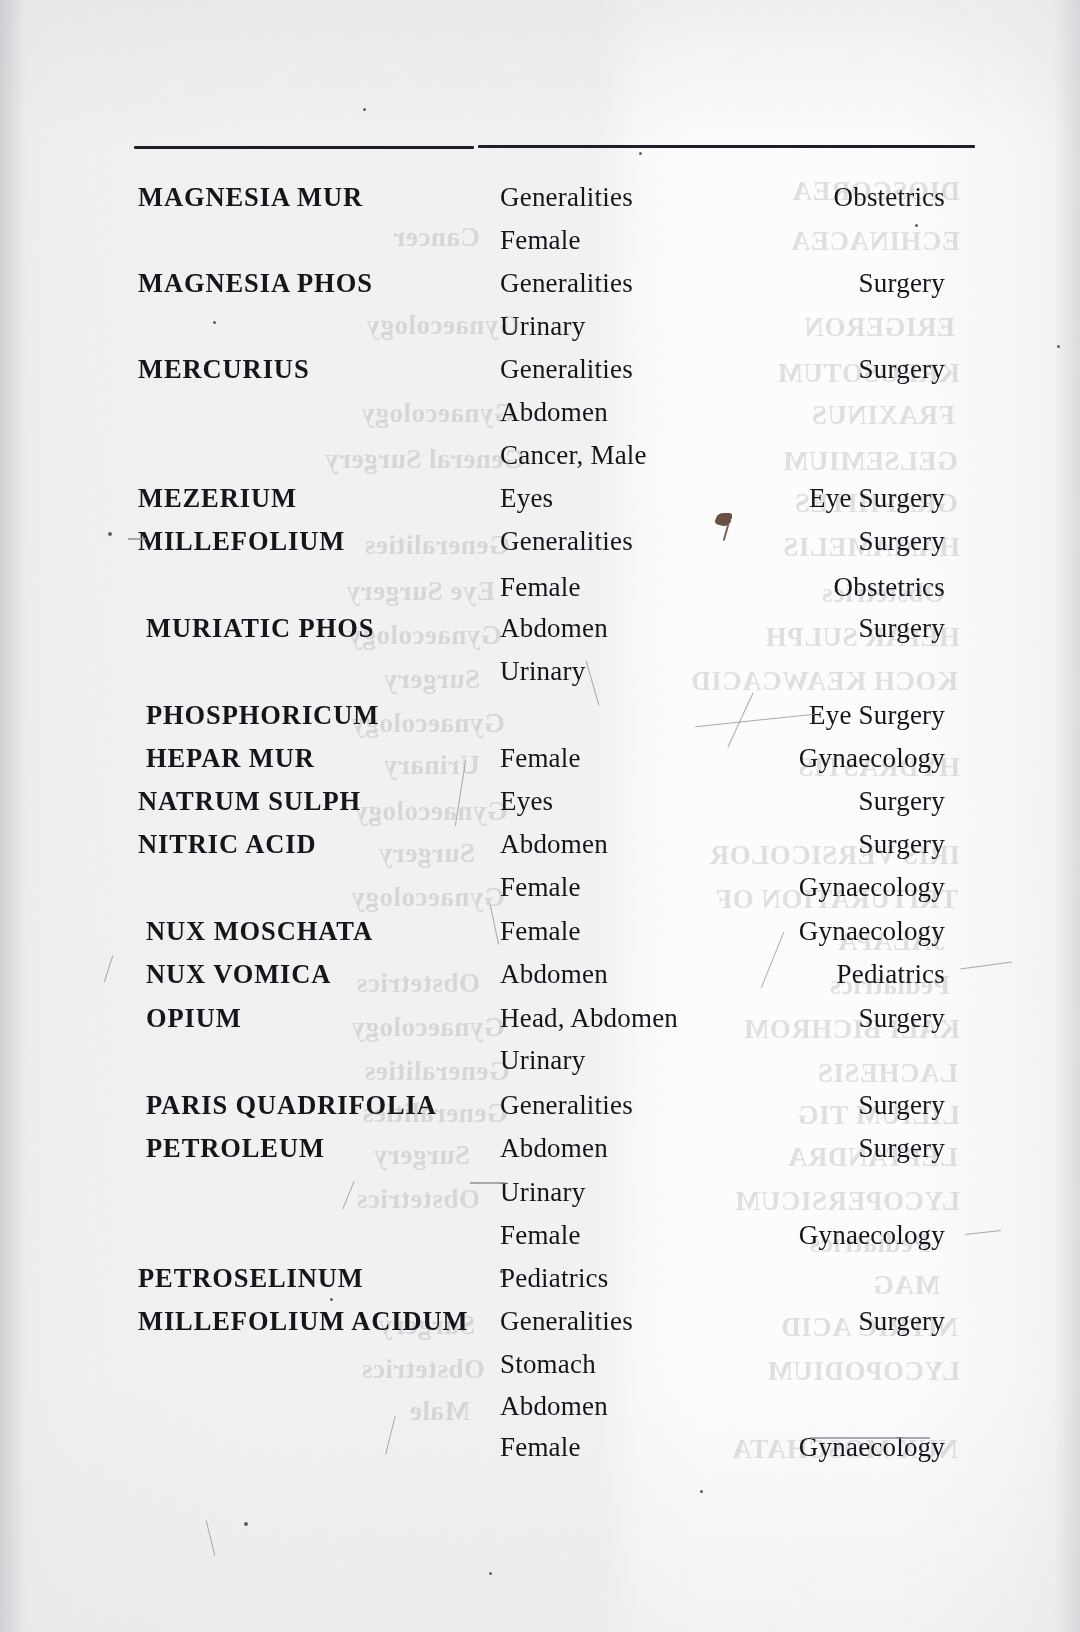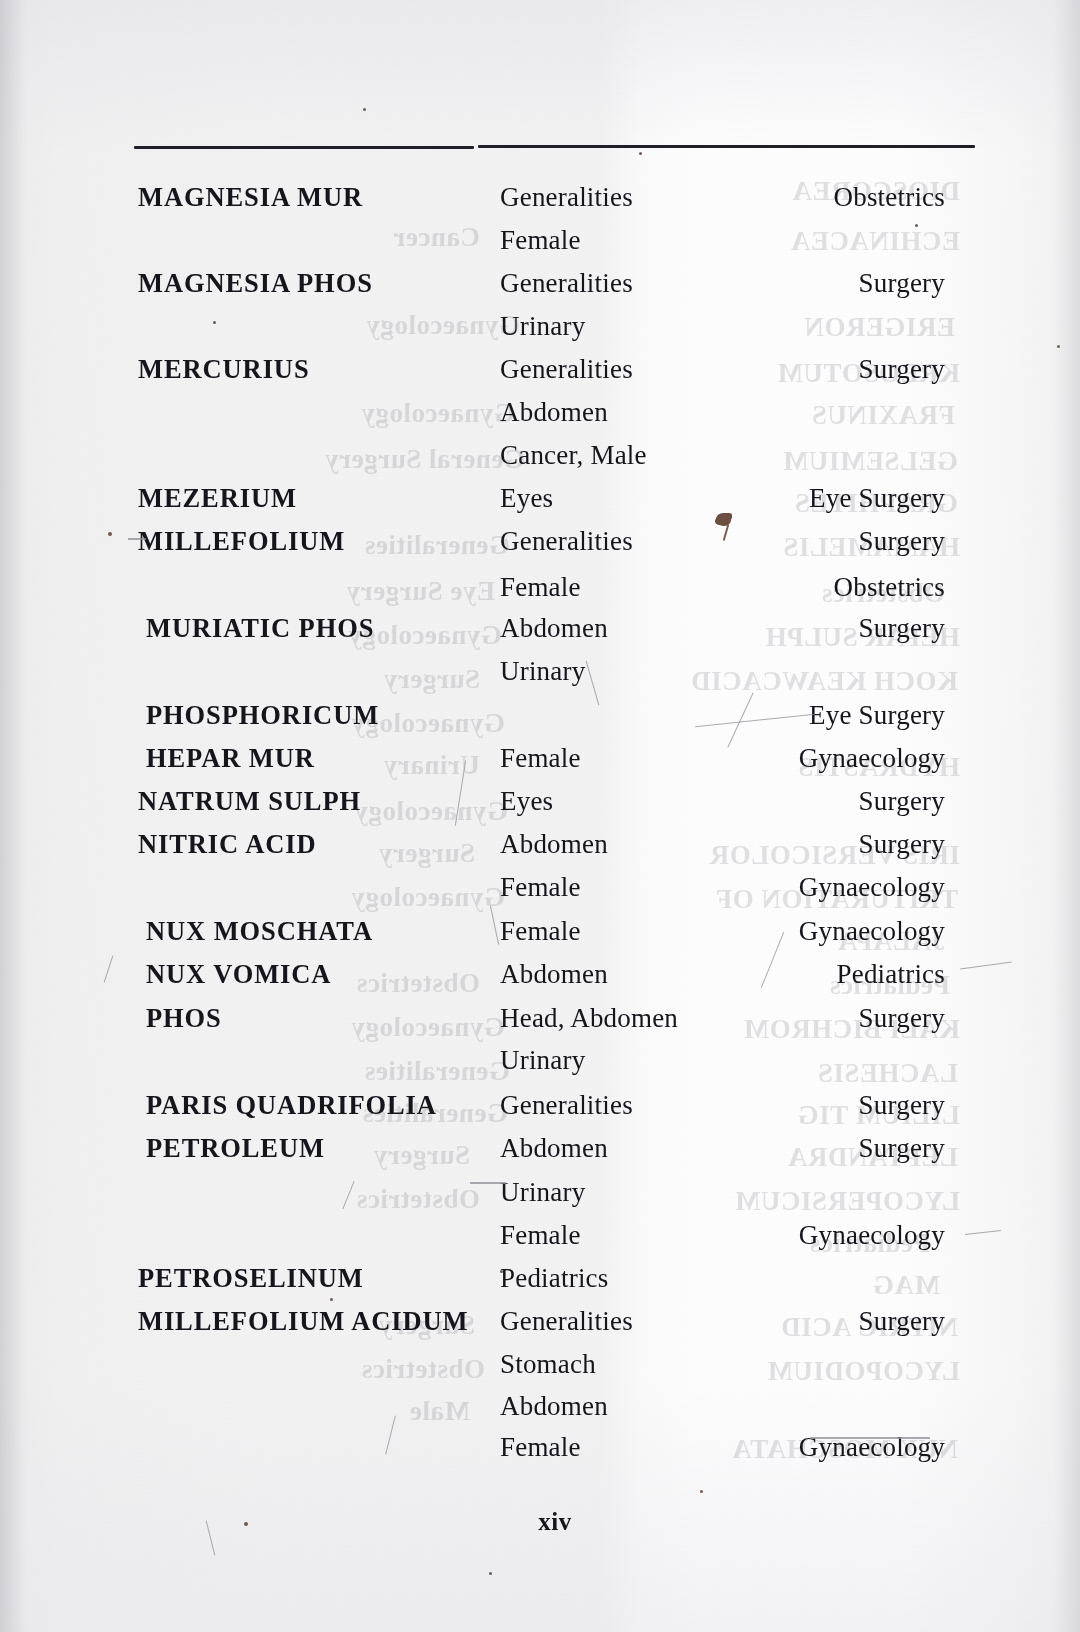--- a/index.html
+++ b/index.html
@@ -328,21 +328,21 @@
         <div class="cell c-remedy ind">NUX MOSCHATA</div>
         <div class="cell c-section">Female</div>
         <div class="cell c-spec">Gynaecology</div>
       </div>
       <div class="row" style="top: 959px;">
         <div class="cell c-remedy ind">NUX VOMICA</div>
         <div class="cell c-section">Abdomen</div>
         <div class="cell c-spec">Pediatrics</div>
       </div>
       <div class="row" style="top: 1003px;">
-        <div class="cell c-remedy ind">PHOS</div>
+        <div class="cell c-remedy ind">OPIUM</div>
         <div class="cell c-section">Head, Abdomen</div>
         <div class="cell c-spec">Surgery</div>
       </div>
       <div class="row" style="top: 1045px;">
         <div class="cell c-section">Urinary</div>
       </div>
       <div class="row" style="top: 1090px;">
         <div class="cell c-remedy ind">PARIS QUADRIFOLIA</div>
         <div class="cell c-section">Generalities</div>
         <div class="cell c-spec">Surgery</div>
@@ -373,21 +373,20 @@
       </div>
       <div class="row" style="top: 1391px;">
         <div class="cell c-section">Abdomen</div>
       </div>
       <div class="row" style="top: 1432px;">
         <div class="cell c-section">Female</div>
         <div class="cell c-spec">Gynaecology</div>
       </div>
     </div>
 
-  <div class="page-number">xiv</div>
 
   <div class="smudge" style="left:716px; top:513px;">
     <div class="blob"></div>
     <div class="tail"></div>
   </div>
 
   <div class="hair" style="left:460px; top:760px; width:1px; height:66px; transform:rotate(9deg);"></div>
   <div class="hair" style="left:592px; top:660px; width:1px; height:46px; transform:rotate(-16deg);"></div>
   <div class="hair" style="left:740px; top:690px; width:1px; height:60px; transform:rotate(25deg);"></div>
   <div class="hair" style="left:695px; top:720px; width:120px; height:1px; transform:rotate(-6deg);"></div>

